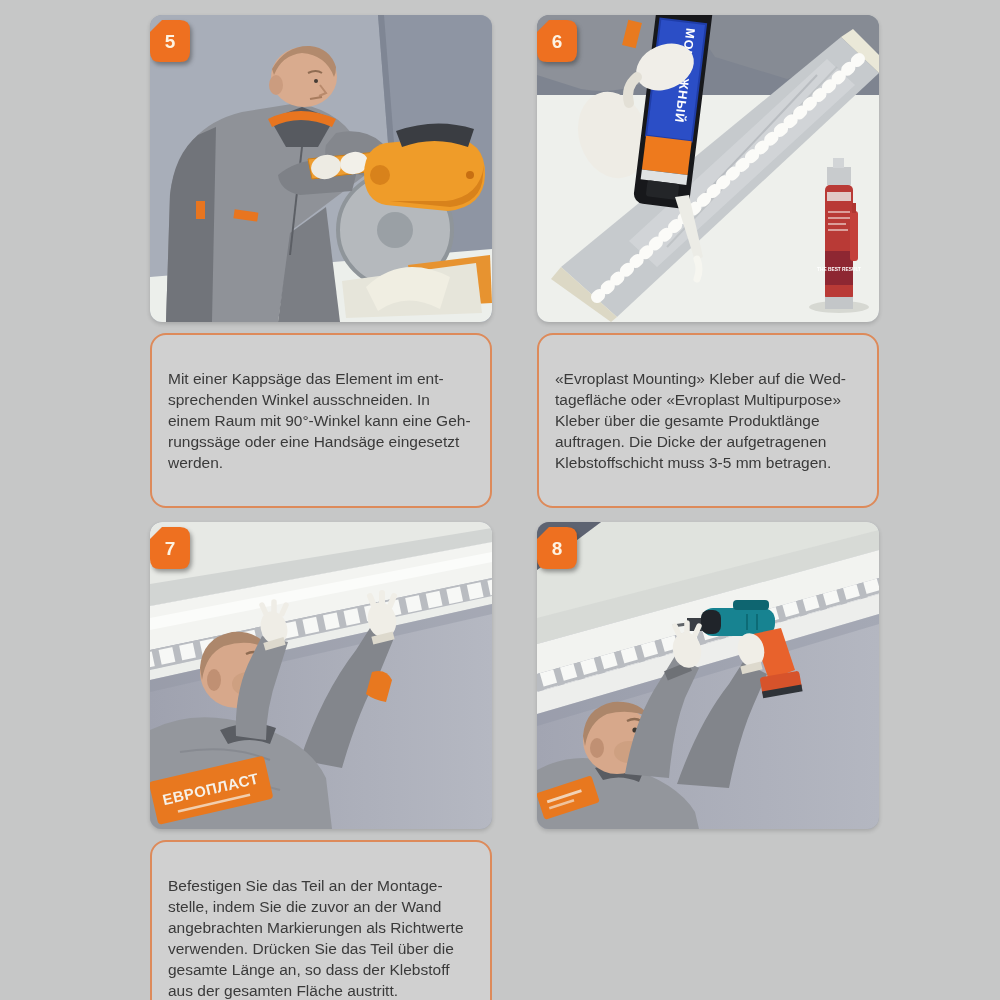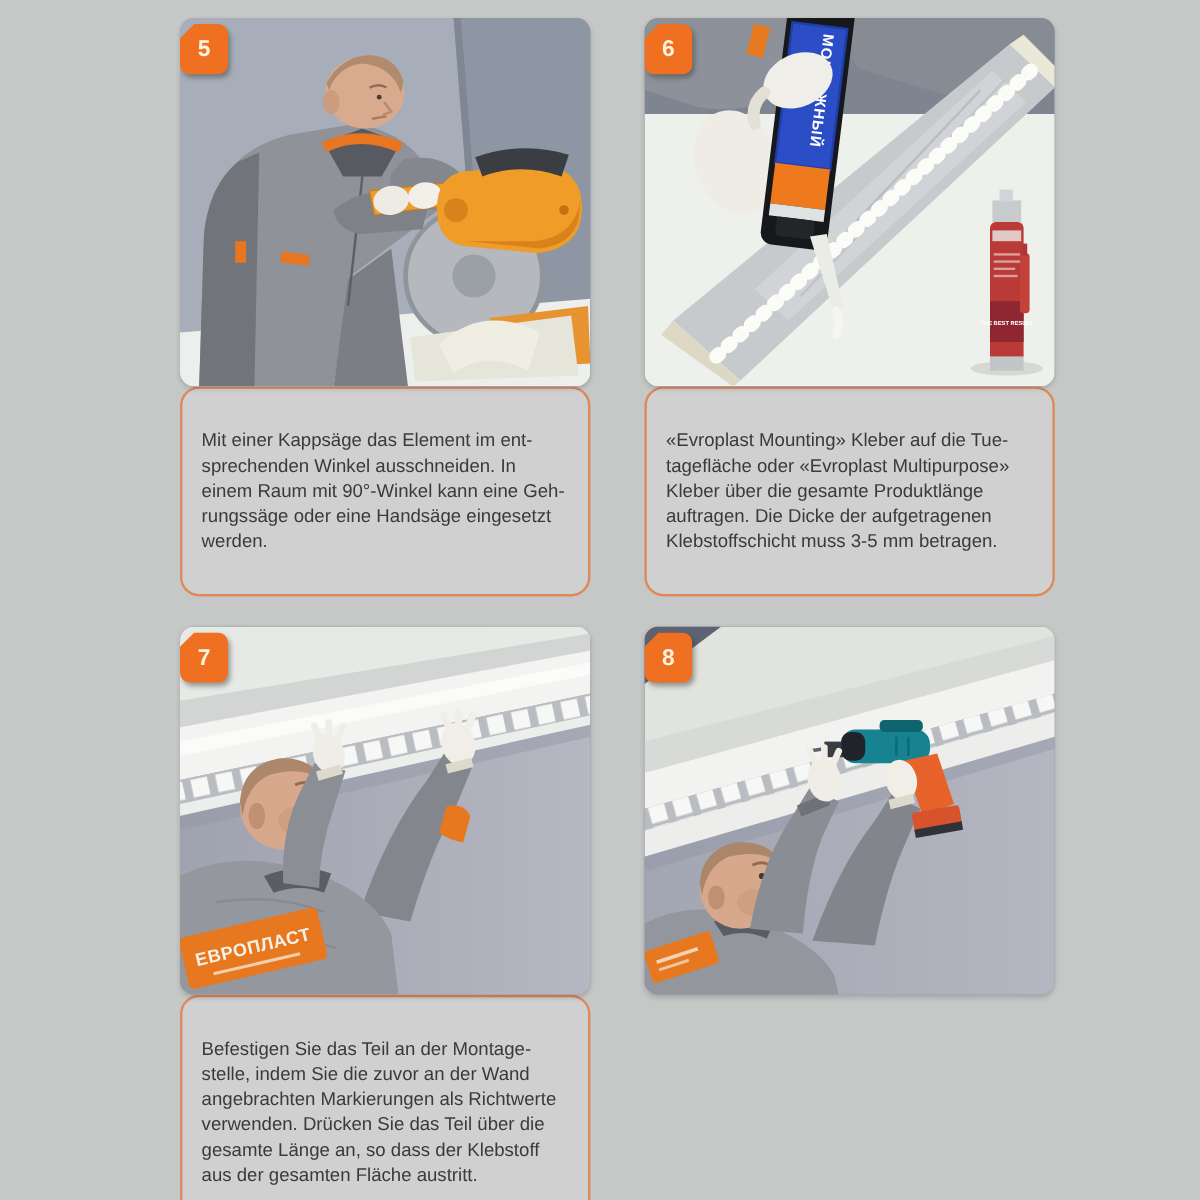--- a/index.html
+++ b/index.html
@@ -26,21 +26,21 @@
   .photo svg{display:block;width:100%;height:100%;}
   .badge{
     position:absolute;left:0;top:5px;width:40px;height:42px;z-index:5;
   }
   .badge svg{position:absolute;inset:0;filter:drop-shadow(2px 3px 2px rgba(50,50,50,.45));}
   .badge .num{
     position:absolute;inset:0;display:flex;align-items:center;justify-content:center;
     font-size:19px;font-weight:bold;color:#fdf3e2;padding-top:1px;
   }
   .textbox{
-    margin-top:0;
+    margin-top:11px;
     border:2px solid #dd8a5a;
     border-radius:16px;
     background:#d0d0d0;
     padding:12px 16px;
     color:#3a3a3a;
     font-size:15.5px;
     line-height:21px;
     white-space:pre-line;
   }
   .textbox p{margin:0;white-space:pre-line;}
@@ -168,21 +168,21 @@
         </g>
       </svg>
       <div class="badge">
         <svg viewBox="0 0 40 42">
           <path d="M12 0 H30 Q40 0 40 10 V32 Q40 42 30 42 H10 Q0 42 0 32 V12 Z" fill="#ee7020"></path>
         </svg>
         <span class="num">6</span>
       </div>
     </div>
     <div class="textbox">
-      <p>«Evroplast Mounting» Kleber auf die Tue-
+      <p>«Evroplast Mounting» Kleber auf die Wed-
 tagefläche oder «Evroplast Multipurpose»
 Kleber über die gesamte Produktlänge
 auftragen. Die Dicke der aufgetragenen
 Klebstoffschicht muss 3-5 mm betragen.</p>
     </div>
   </section>
 
   <section class="panel" id="panel-7">
     <div class="photo">
       <svg viewBox="0 0 342 307" preserveAspectRatio="none">

